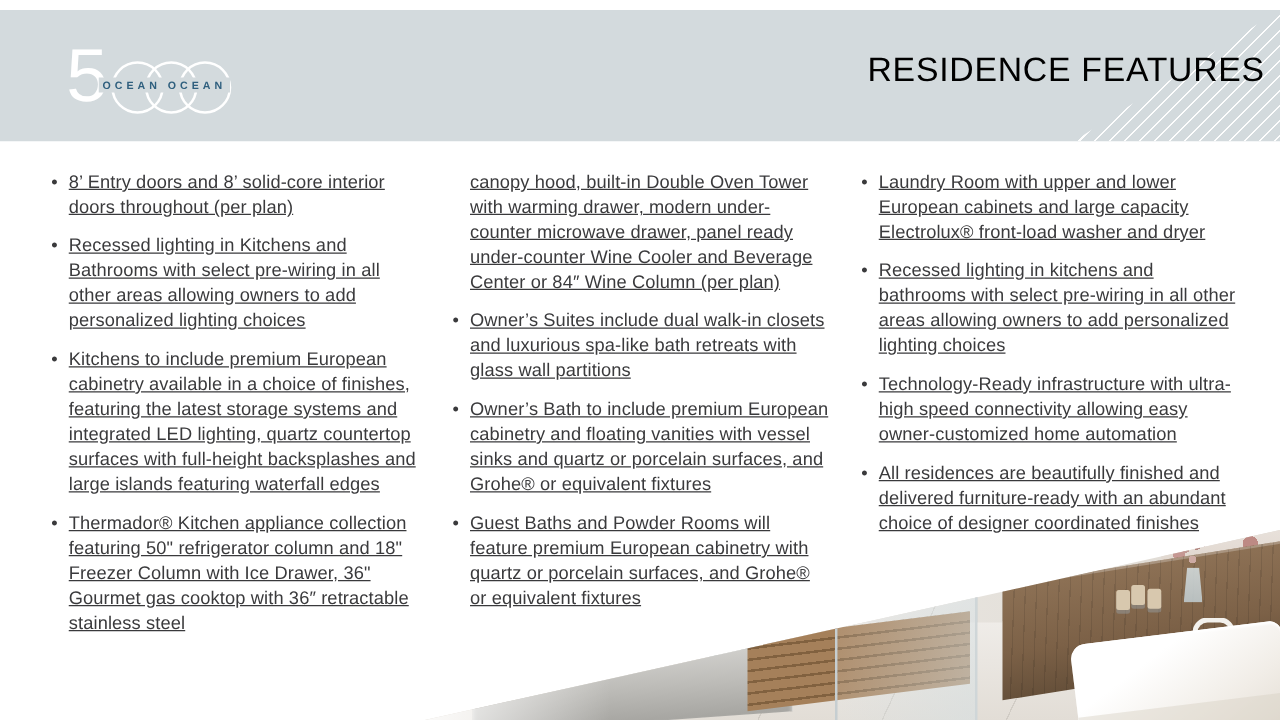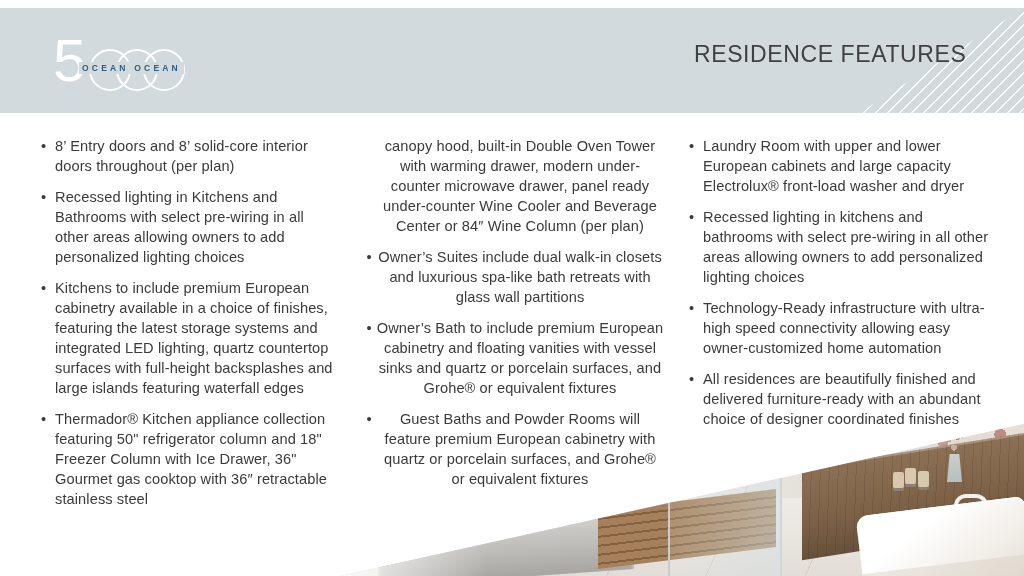--- a/index.html
+++ b/index.html
@@ -29,31 +29,31 @@
     position:absolute;top:27px;width:38px;height:38px;border:2px solid #ffffff;
     border-radius:50%;
   }
   .ring.r1{left:36px;} .ring.r2{left:63px;} .ring.r3{left:90px;}
   .logo-name{
     position:absolute;left:26px;top:40px;color:#2f5f7e;font-size:8.5px;
     font-weight:bold;letter-spacing:3.2px;background:#d3dadd;
     padding:1px 3px;white-space:nowrap;
   }
   .title{
-    position:absolute;left:694px;top:33px;margin:0;color:#404040;
-    font-size:23px;font-weight:400;letter-spacing:.6px;white-space:nowrap;
+    position:absolute;left:694px;top:33px;margin:0;color:#000000;
+    font-size:27px;font-weight:400;letter-spacing:.6px;white-space:nowrap;
   }
   
   .col{position:absolute;top:136px;color:#3a3a3c;font-size:14.6px;line-height:20px;}
   .col1{left:41px;width:296px;}
-  .col2{left:362px;width:302px;text-align:center;}
+  .col2{left:362px;width:302px;}
   .col3{left:689px;width:306px;}
   .item{display:flex;margin:0 0 11px 0;}
   .bullet{width:14px;flex:0 0 14px;color:#3a3a3c;}
-  .txt{flex:1;letter-spacing:.1px;}
+  .txt{flex:1;letter-spacing:.1px;text-decoration:underline;}
   
   .photo{
     position:absolute;left:300px;top:420px;width:724px;height:156px;
     clip-path:polygon(40px 156px,724px 4px,724px 156px,40px 156px);
   }
   .photo *{position:absolute;}
   .photo-base{inset:0;background:linear-gradient(100deg,#f2f0ec 0%,#ebe8e3 45%,#ddd8d1 100%);}
   .photo-wall{left:120px;top:0;width:360px;height:120px;
     background:linear-gradient(to bottom,#f0eeec,#e2dfda);
     border-right:2px solid rgba(190,195,197,.5);}

